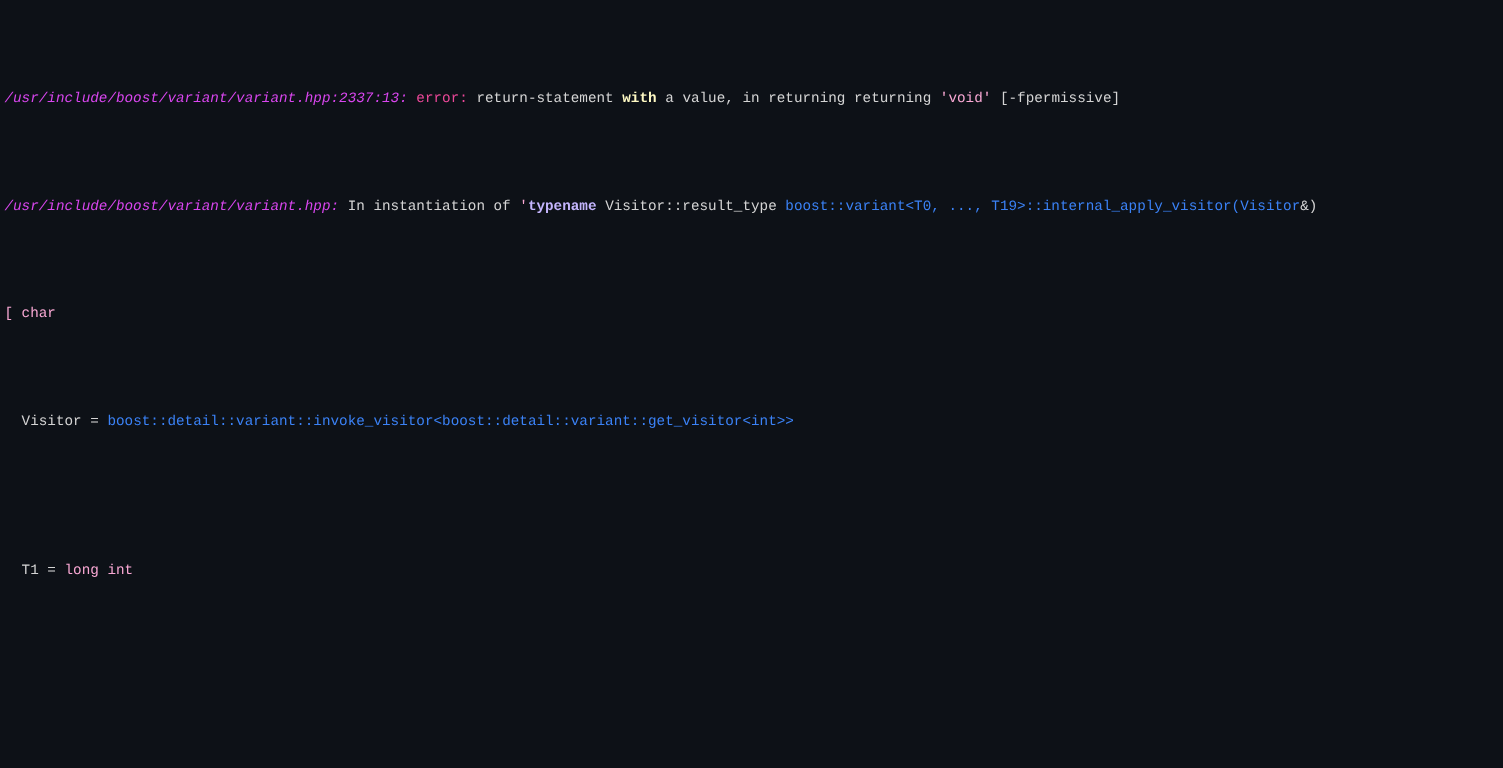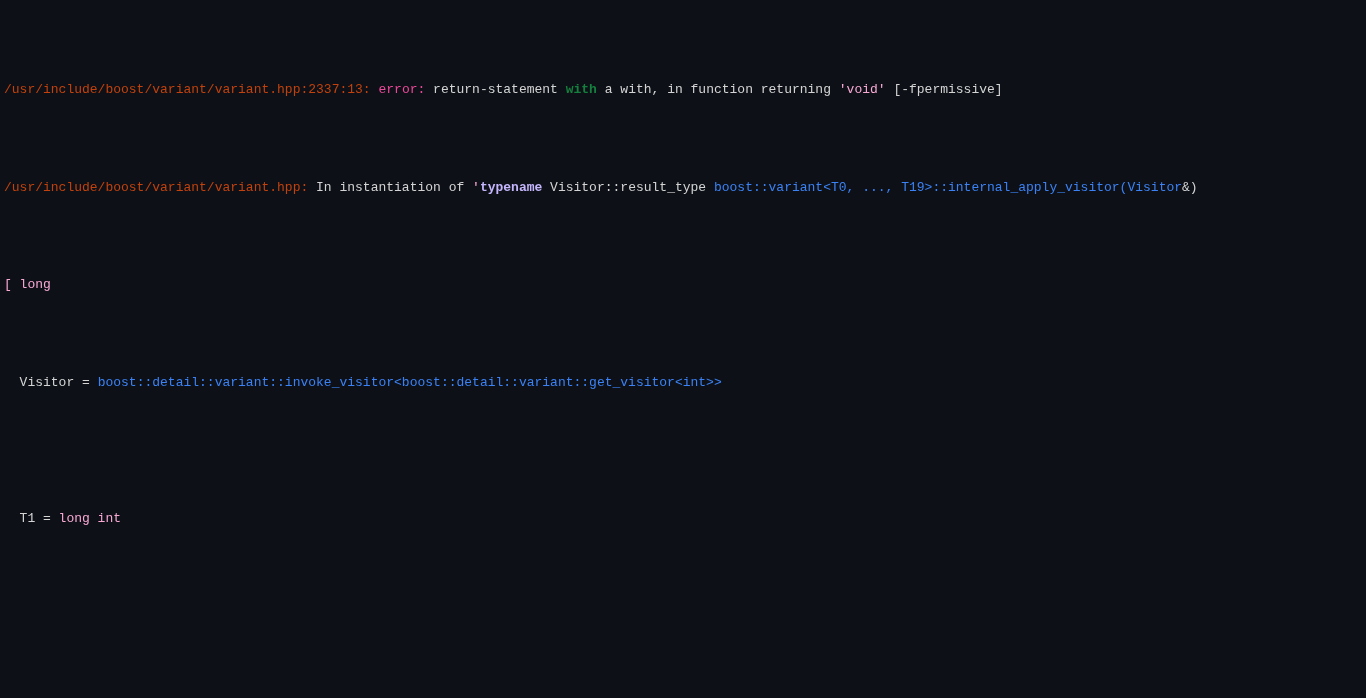--- a/index.html
+++ b/index.html
@@ -18,40 +18,40 @@
       padding: 2px 0;
       white-space: pre;
       overflow-x: auto;
     }
     .line {
       display: block;
       padding: 0 4px;
       min-height: 19px;
     }
     .c-white { color: #d4d4d4; text-align: center; }
-    .c-bold-white { color: #15803d; font-weight: bold; }
+    .c-bold-white { color: #fef9c3; font-weight: bold; }
     .c-keyword { color: #c4b5fd; font-weight: bold; }
-    .c-error-file { color: #c2410c; }
+    .c-error-file { color: #d946ef; font-style: italic; }
     .c-bright-red { color: #ec4899; }
     .c-lime { color: #f9a8d4; }
     .c-dark-green { color: #3b82f6; }
   </style>
 </head>
 <body>
 
 <div class="terminal">
 
   
-  <span class="line"><span class="c-error-file">/usr/include/boost/variant/variant.hpp:2337:13:</span><span class="c-bright-red"> error:</span><span class="c-white"> return-statement </span><span class="c-bold-white">with</span><span class="c-white"> a with, in function returning </span><span class="c-lime">'void'</span><span class="c-white"> [-fpermissive]</span></span>
+  <span class="line"><span class="c-error-file">/usr/include/boost/variant/variant.hpp:2337:13:</span><span class="c-bright-red"> error:</span><span class="c-white"> return-statement </span><span class="c-bold-white">with</span><span class="c-white"> a value, in returning returning </span><span class="c-lime">'void'</span><span class="c-white"> [-fpermissive]</span></span>
 
   
   <span class="line"><span class="c-error-file">/usr/include/boost/variant/variant.hpp:</span><span class="c-white"> In instantiation of </span><span class="c-lime">'</span><span class="c-keyword">typename</span><span class="c-white"> Visitor::result_type </span><span class="c-dark-green">boost::variant&lt;T0, ..., T19&gt;::internal_apply_visitor(Visitor</span><span class="c-white">&amp;)</span></span>
 
   
-  <span class="line"><span class="c-lime">[ long</span></span>
+  <span class="line"><span class="c-lime">[ char</span></span>
 
   
   <span class="line"><span class="c-white">  Visitor = </span><span class="c-dark-green">boost::detail::variant::invoke_visitor&lt;boost::detail::variant::get_visitor&lt;int&gt;&gt;</span></span>
 
   
 
   
   <span class="line"><span class="c-white">  T1 = </span><span class="c-lime">long int</span></span>
 
   

